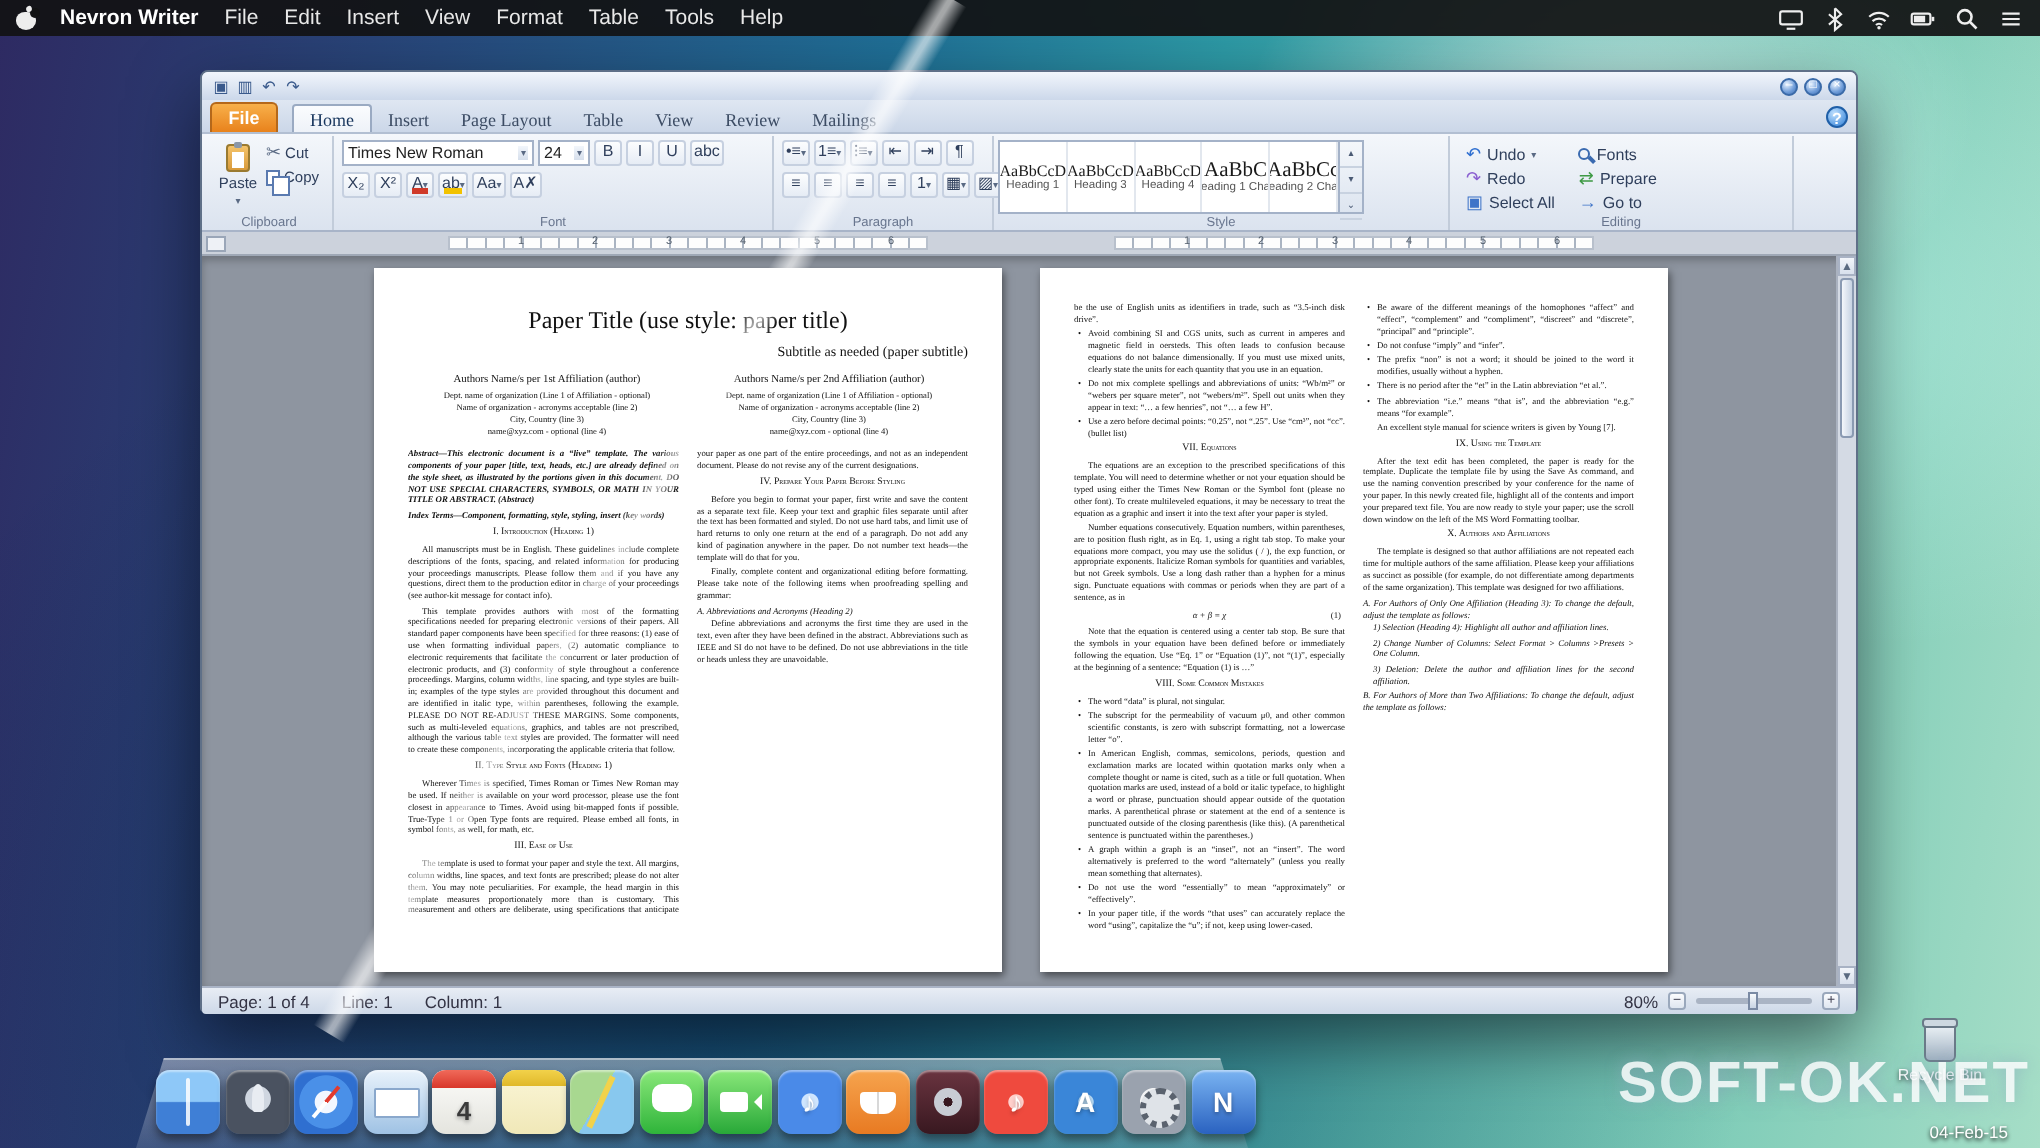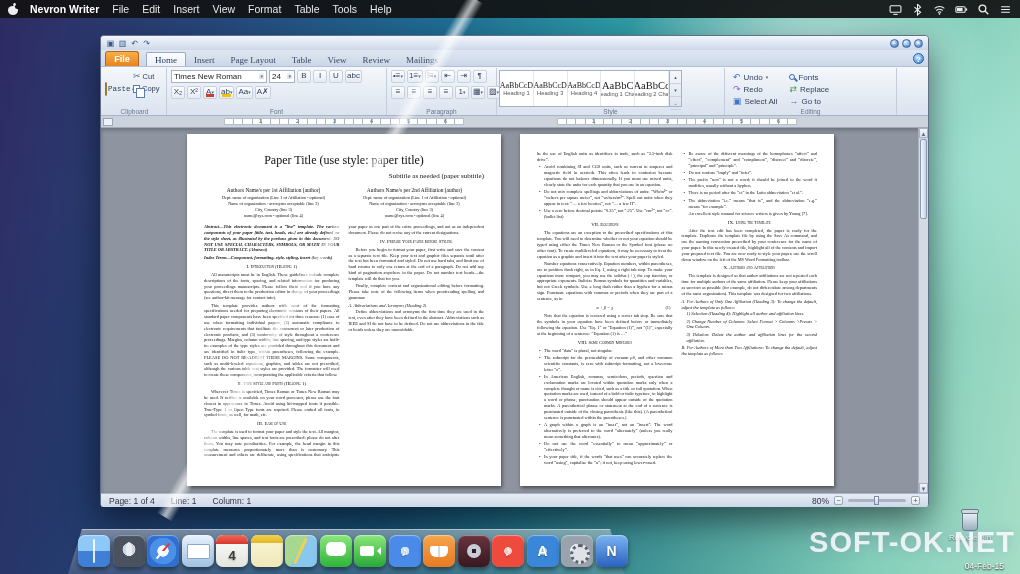--- a/index.html
+++ b/index.html
@@ -39,21 +39,21 @@
     border-radius:3px 3px 0 0;color:#fff;font-weight:bold;font-size:9px;text-align:center;line-height:14px;}
   .tab{font-size:9px;color:#3c4c64;padding:2px 8px 1px;font-family:Liberation Serif, serif;}
   .tab.active{background:linear-gradient(#fbfcfe,#eef2f8);border:1px solid #9aaac2;border-bottom:none;border-radius:2px 2px 0 0;color:#17355c;}
   .helpbtn{position:absolute;right:4px;top:3px;width:11px;height:11px;border-radius:50%;background:radial-gradient(circle at 35% 30%,#bfe0ff,#2f7fd6);
     color:#fff;font-size:8px;font-weight:bold;text-align:center;line-height:11px;border:1px solid #1f5fa8;}
   
   .ribbon{height:49px;background:linear-gradient(#f4f7fb,#dbe3ef);border-bottom:1px solid #a8b4c8;display:flex;padding:1px 2px 0;}
   .rgroup{position:relative;border-right:1px solid #c2ccda;padding:0 2px 9px;}
   .glabel{position:absolute;left:0;right:0;bottom:0;text-align:center;font-size:6.5px;color:#68758e;}
   .g-clip{width:64px;display:flex;}
-  .paste-btn{display:flex;flex-direction:row;align-items:center;width:28px;font-size:7.5px;color:#2f3f5c;padding-top:4px;gap:1px;font-family:Liberation Mono, monospace;}
+  .paste-btn{display:flex;flex-direction:column;align-items:center;width:28px;font-size:7.5px;color:#2f3f5c;padding-top:4px;gap:1px;}
   .clipico{width:12px;height:14px;background:linear-gradient(#f4c36a,#d89a3a);border:1px solid #9a7a30;border-radius:2px;position:relative;}
   .clipico::before{content:"";position:absolute;left:3px;top:-2px;right:3px;height:3px;background:#8a97a8;border-radius:1px;}
   .clipico::after{content:"";position:absolute;left:2px;top:3px;right:2px;bottom:1px;background:#fff;}
   .caret{font-size:5px;color:#5a6a84;}
   .clip-col{display:flex;flex-direction:column;justify-content:flex-start;gap:1px;padding-top:3px;}
   .srow{display:flex;align-items:center;gap:2px;font-size:7.5px;color:#2f3f5c;height:11px;}
   .cutg{font-size:9px;color:#5a6a84;line-height:9px;}
   .ic-copy{width:7px;height:8px;border:1px solid #5a7ab0;background:#fff;position:relative;display:inline-block;}
   .ic-copy::after{content:"";position:absolute;left:2px;top:2px;width:7px;height:8px;border:1px solid #5a7ab0;background:#fff;}
   .g-font{width:220px;}
@@ -432,21 +432,21 @@
                 <span>Select All</span>
               </div>
             </div>
           <div id="edit-right">
               <div class="ebtn">
                 <span class="mag"></span>
                 <span>Fonts</span>
               </div>
               <div class="ebtn">
                 <span class="eg" style="color: rgb(63, 154, 70);">⇄</span>
-                <span>Replace</span>
+                <span>Prepare</span>
               </div>
               <div class="ebtn">
                 <span class="eg" style="color: rgb(63, 116, 200);">→</span>
                 <span>Go to</span>
               </div>
             </div>
         </div>
         <div class="glabel">Editing</div>
       </div>
     </div>

